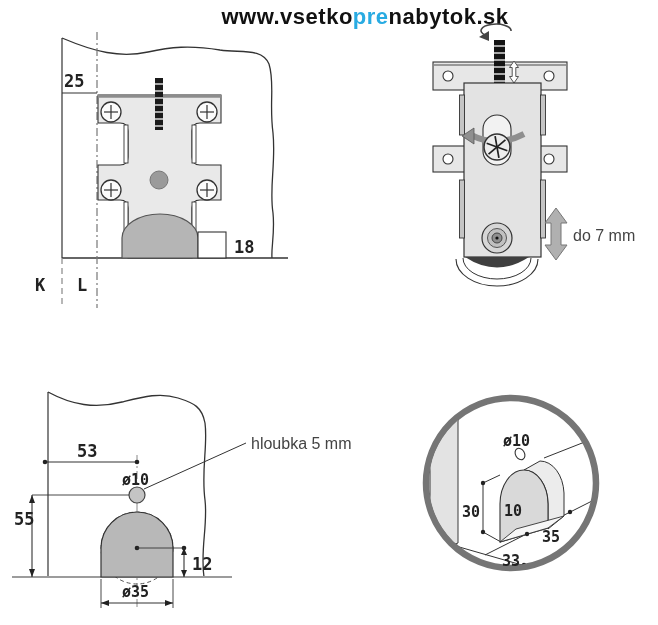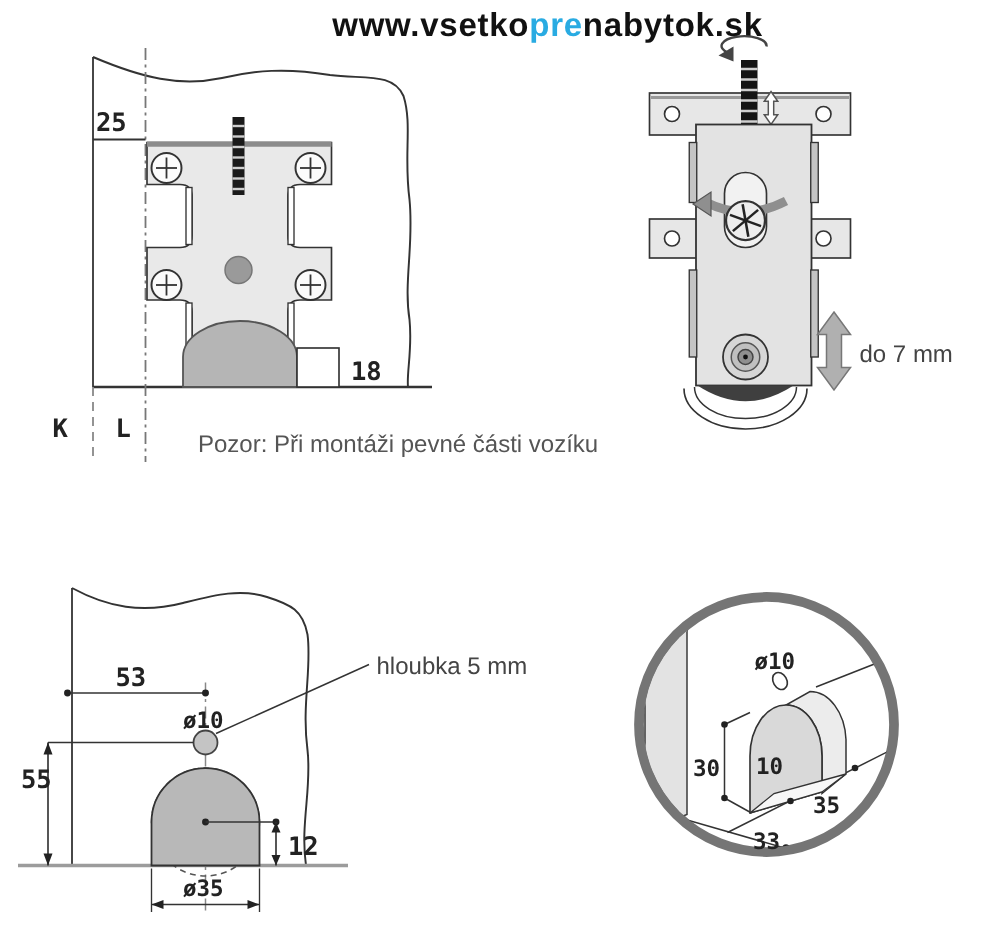--- a/index.html
+++ b/index.html
@@ -153,21 +153,20 @@
       <path d="M40,242 Q72,263 104,242 Z" fill="#3f3f3f"></path>
       <path d="M31,244 A41,27 0 0 0 113,244" fill="none" stroke="#333" stroke-width="1.1"></path>
       <path d="M38,243 A34,21 0 0 0 106,243" fill="none" stroke="#333" stroke-width="1"></path>
     </g>
 
     <path d="M131,193 l11,15 h-6 v22 h6 l-11,15 l-11,-15 h6 v-22 h-6 Z" fill="#b0b0b0" stroke="#777" stroke-width="1"></path>
     <text class="lbl" x="148" y="226" font-size="17">do 7 mm</text>
   </svg>
 
   <div id="notice">
-    <div>Pozor: Při montáži pevné části vozíku</div>
   </div>
 
   <svg id="svg-drill" width="410" height="250" viewBox="0 0 410 250">
 
     <path d="M38,17 C62,30 85,34 112,27 C132,22 150,17 168,23 C184,28 192,32 195,48 C198,70 191,95 195,125 C198,150 190,175 194,202" fill="none" stroke="#333" stroke-width="1.3"></path>
     <line x1="38" y1="17" x2="38" y2="202" stroke="#333" stroke-width="1.2"></line>
     <line x1="2" y1="202" x2="222" y2="202" stroke="#9c9c9c" stroke-width="2.2"></line>
 
     <line x1="127" y1="80" x2="127" y2="235" stroke="#888" stroke-width="1" stroke-dasharray="8,3,2,3"></line>
 

